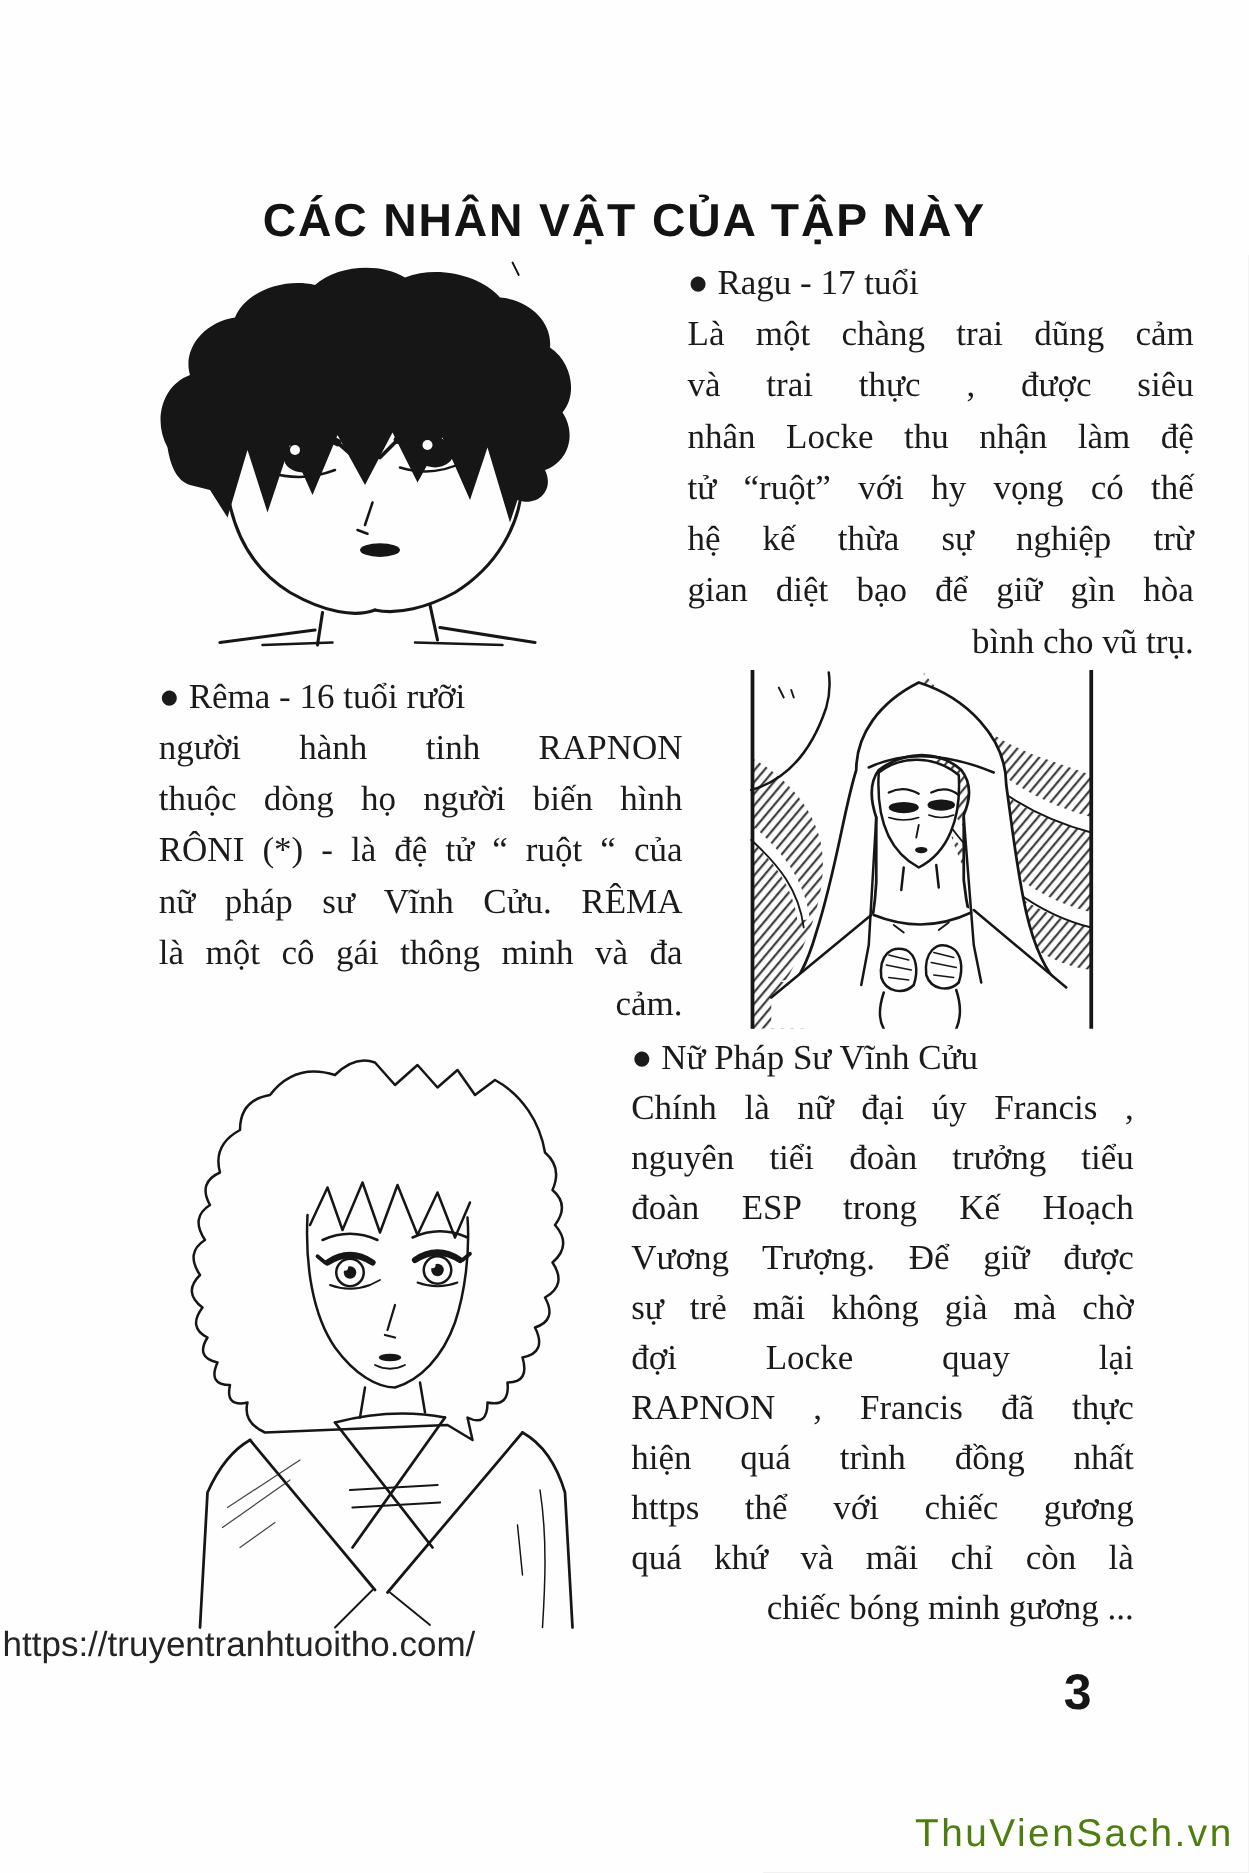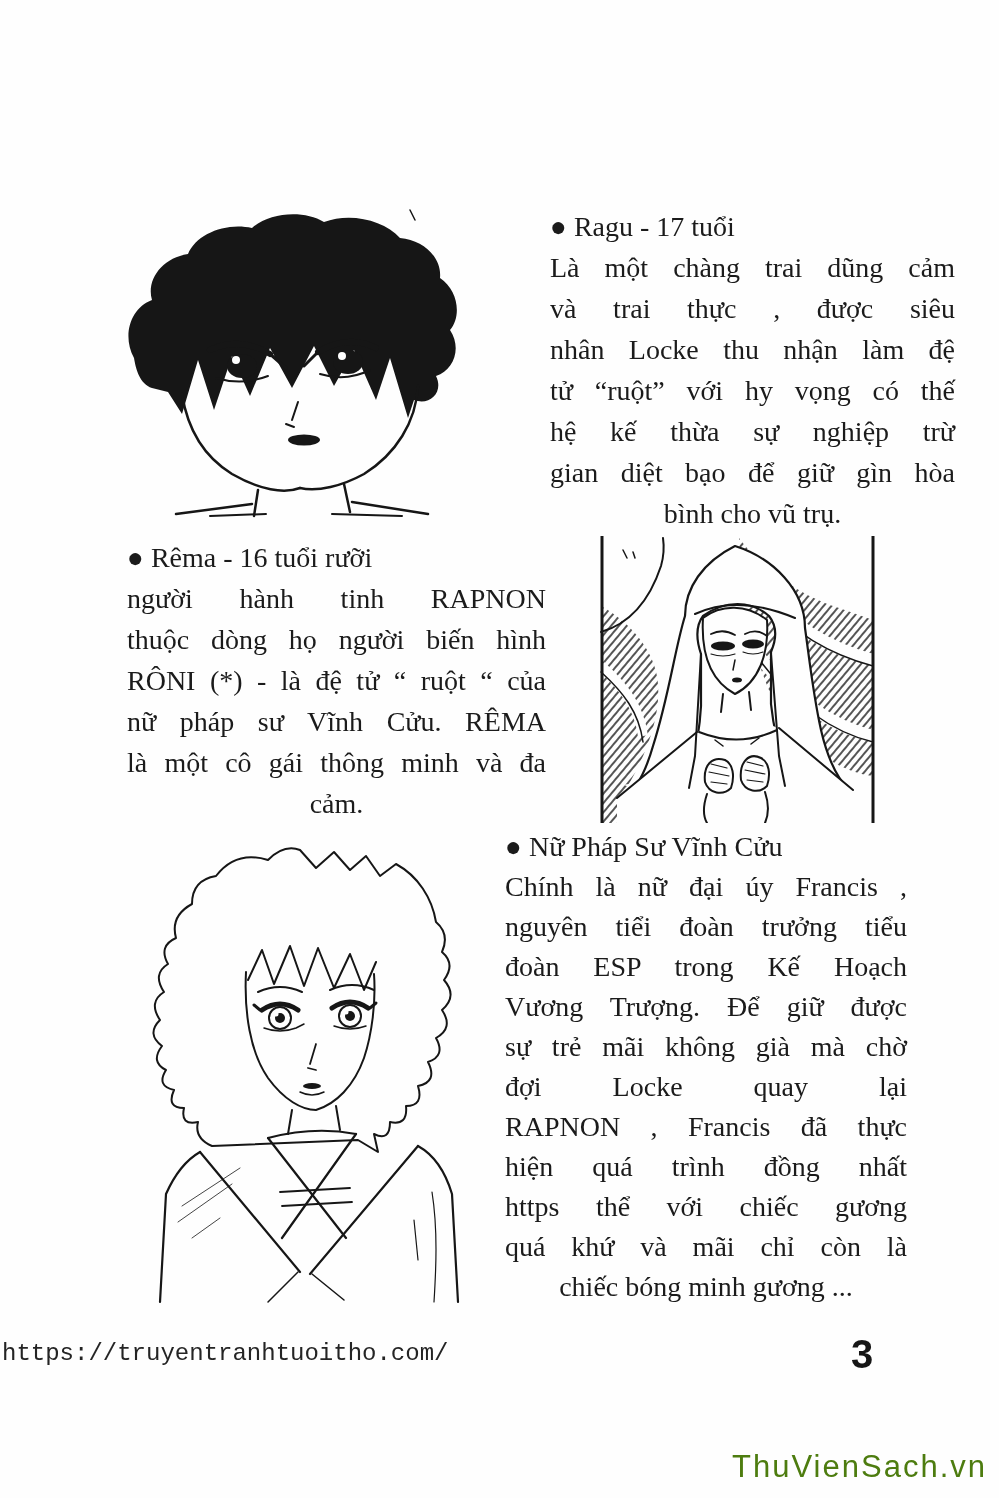--- a/index.html
+++ b/index.html
@@ -9,53 +9,54 @@
     font-family:"Liberation Serif","DejaVu Serif",serif; color:#1a1a1a;
   }
   .title {
     position:absolute; top:131px; left:0; width:100%; text-align:center;
     font-family:"Liberation Sans","DejaVu Sans",sans-serif;
     font-weight:bold; font-size:37px; letter-spacing:1.5px; color:#131313;
   }
   .tb { position:absolute; font-size:28px; line-height:41px; color:#1b1b1b; }
   .tb .heading { text-align:left; white-space:nowrap; }
   .tb .jline { text-align:justify; text-align-last:justify; }
-  .tb .lastline { text-align:center; }
+  .tb .lastline { text-align:right; }
   #tb-ragu   { left:502px; top:206px;  width:405px;margin-left:48px; }
   #tb-rema   { left:127px; top:537px;  width:419px; }
   #tb-phapsu { left:505px; top:827px;  width:402px; line-height:40px; }
   figure.fig { position:absolute; margin:0; }
   figure.fig svg { width:100%; height:100%; display:block; }
   #fig-ragu        { left:118px; top:208px; width:348px; height:312px; }
   #fig-phapsu-panel{ left:599px; top:536px; width:277px; height:287px; }
   #fig-rema        { left:148px; top:840px; width:334px; height:464px; }
   .url {
     position:absolute; left:2px; top:1300px;
-    font-family:Liberation Mono, monospace;
-    font-size:24px; color:#242424;margin-top:40px;
+    font-family:Liberation Sans, sans-serif;
+    font-size:28px; color:#242424;
   }
   .pagenum {
     position:absolute; left:851px; top:1332px;
     font-family:"Liberation Sans","DejaVu Sans",sans-serif;
     font-weight:bold; font-size:40px; color:#161616;
   }
   .watermark {
     position:absolute; right:12px; top:1449px;
     font-family:"Liberation Sans","DejaVu Sans",sans-serif;
     font-size:31px; letter-spacing:2px; color:#4d7c0f;
   }
   .ln  { stroke:#161616; fill:none; stroke-linecap:round; stroke-linejoin:round; }
   .fillb { fill:#161616; stroke:none; }
   .wh { fill:#fefefe; }
 </style>
 </head>
 <body>
 
 <div class="page">
 
+  <h1 class="title">CÁC NHÂN VẬT CỦA TẬP NÀY</h1>
 
   <figure class="fig" id="fig-ragu">
     <svg viewBox="0 0 348 312">
       <path class="ln" stroke-width="1.5" d="M292,2 L297,12"></path>
       <path class="fillb" d="M16,150
         C4,128 12,100 34,92 C28,72 44,50 70,46 C78,26 108,14 134,20
         C152,4 186,2 206,14 C232,4 266,12 282,30 C306,32 324,50 322,70
         C340,82 344,108 332,122 C344,140 336,162 318,168 C326,184 312,198 296,192
         L290,210 L272,150 L258,192 L236,142 L216,178 L196,138 L174,180
         L152,140 L132,188 L114,148 L96,202 L80,152 L64,206 L50,184 L34,180

